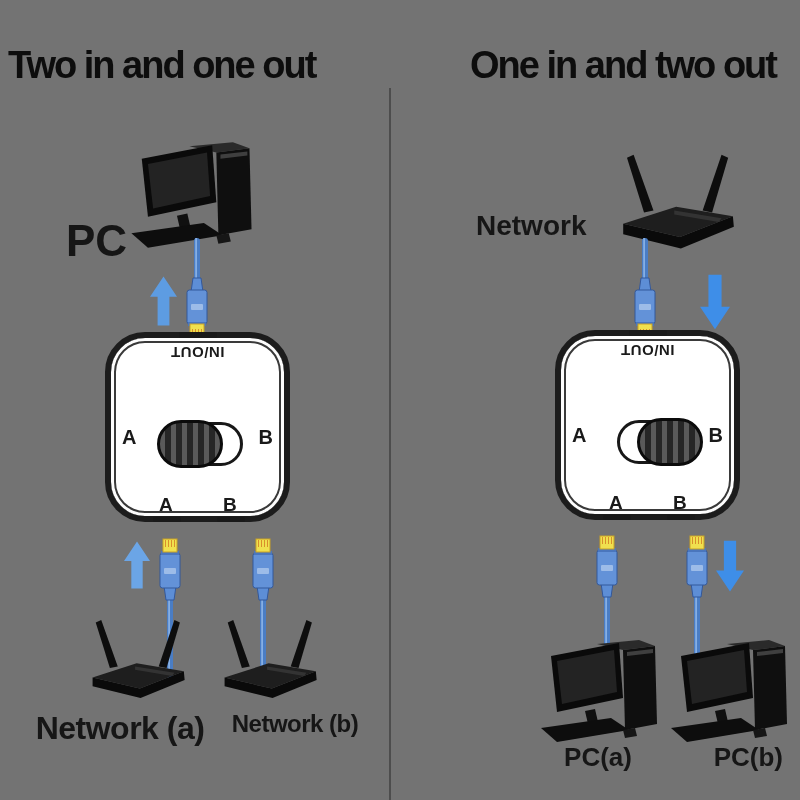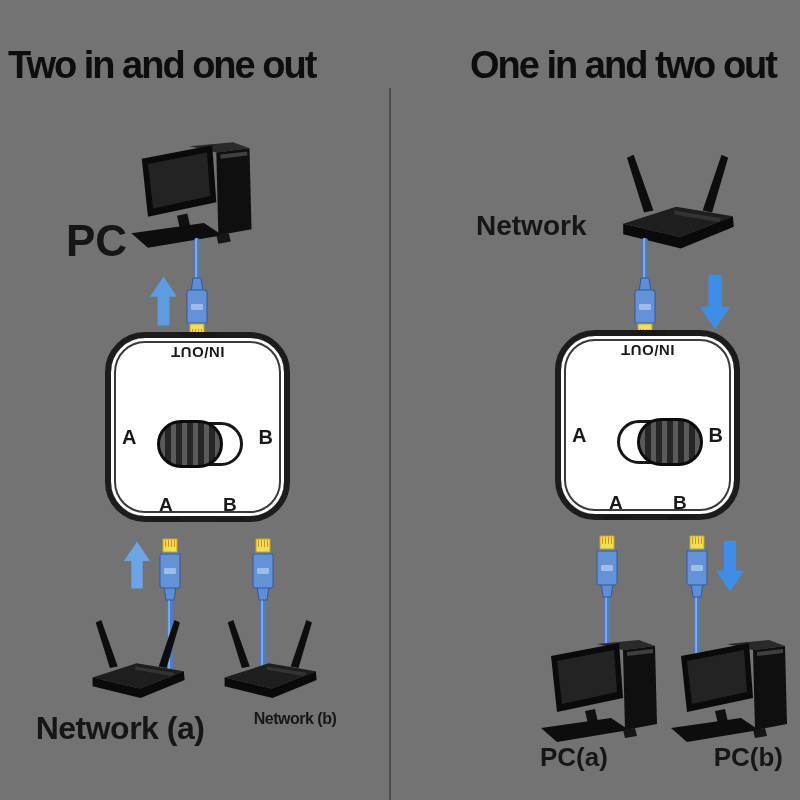--- a/index.html
+++ b/index.html
@@ -121,21 +121,21 @@
 
   <svg class="abs" style="left:212px;top:610px;" width="118" height="102" viewBox="0 0 150 110">
     <polygon points="38,64 20,6 27,3 48,62" fill="#0d0d0d"></polygon>
     <polygon points="100,62 120,3 127,6 110,64" fill="#0d0d0d"></polygon>
     <polygon points="16,76 72,58 132,68 76,90" fill="#1e1e1e"></polygon>
     <path d="M16,76 L76,90 L132,68 L133,79 L77,102 L16,87 Z" fill="#0a0a0a"></path>
     <polygon points="70,62 120,70 117,74 70,66" fill="#333"></polygon>
   </svg>
 
   <div class="abs dev-label" style="left:30px;top:710px;width:180px;text-align:center;font-size:32px;letter-spacing:-0.5px;">Network (a)</div>
-  <div class="abs dev-label" style="left:205px;top:710px;width:180px;text-align:center;font-size:16px;letter-spacing:-0.5px;">Network (b)</div>
+  <div class="abs dev-label" style="left:205px;top:710px;width:180px;text-align:center;font-size:24px;letter-spacing:-0.5px;">Network (b)</div>
 
   <div class="abs title" style="left:470px;top:44px;">One in and two out</div>
 
   <div class="abs dev-label" style="left:476px;top:210px;font-size:28px;">Network</div>
   <svg class="abs" style="left:598px;top:152px;" width="162" height="104" viewBox="0 0 150 110">
     <polygon points="38,64 20,6 27,3 48,62" fill="#0d0d0d"></polygon>
     <polygon points="100,62 120,3 127,6 110,64" fill="#0d0d0d"></polygon>
     <polygon points="16,76 72,58 132,68 76,90" fill="#1e1e1e"></polygon>
     <path d="M16,76 L76,90 L132,68 L133,79 L77,102 L16,87 Z" fill="#0a0a0a"></path>
     <polygon points="70,62 120,70 117,74 70,66" fill="#333"></polygon>
@@ -212,16 +212,16 @@
     <polygon points="62,8 104,4 120,10 88,14" fill="#2a2a2a"></polygon>
     <polygon points="88,14 120,10 122,88 90,94" fill="#0f0f0f"></polygon>
     <polygon points="92,16 118,13 118,17 92,20" fill="#3f3f3f"></polygon>
     <polygon points="16,20 84,7 88,62 22,76" fill="#0a0a0a"></polygon>
     <polygon points="22,25 79,14 82,56 27,68" fill="#232323"></polygon>
     <polygon points="50,75 60,73 63,86 53,88" fill="#101010"></polygon>
     <polygon points="6,92 76,82 94,94 22,106" fill="#0d0d0d"></polygon>
     <polygon points="88,94 100,92 102,100 90,102" fill="#161616"></polygon>
   </svg>
 
-  <div class="abs dev-label" style="left:540px;top:742px;width:120px;text-align:left;font-size:26px;">PC(a)</div>
+  <div class="abs dev-label" style="left:512px;top:742px;width:120px;text-align:right;font-size:26px;">PC(a)</div>
   <div class="abs dev-label" style="left:663px;top:742px;width:120px;text-align:right;font-size:26px;">PC(b)</div>
 
 </div>
 
 </body></html>

